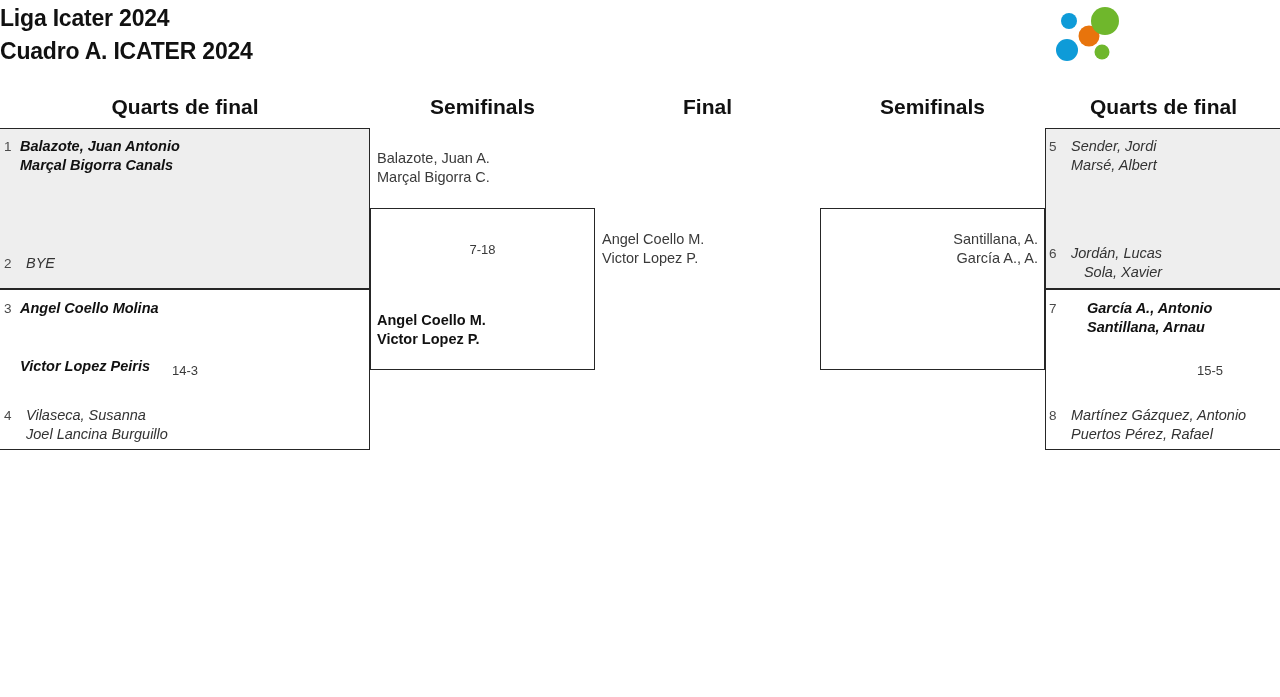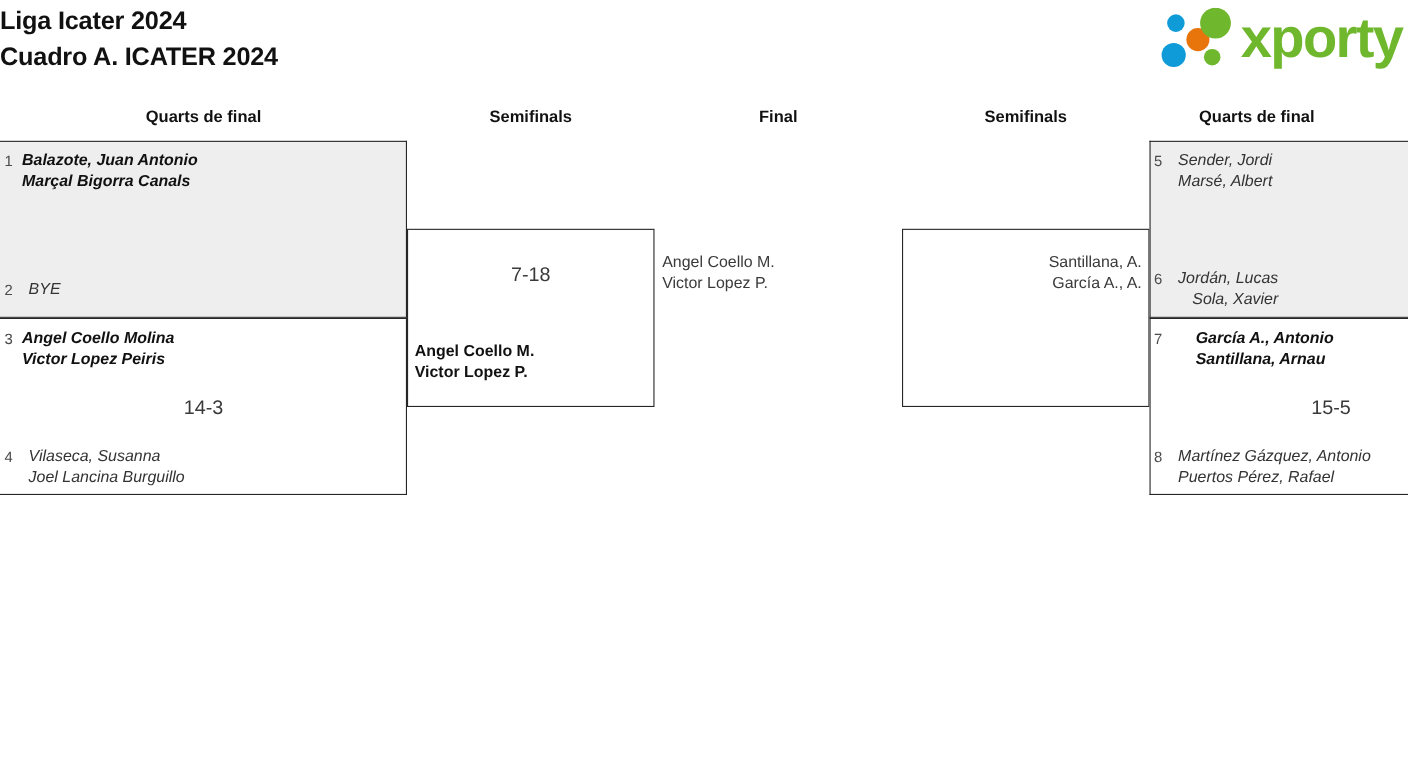--- a/index.html
+++ b/index.html
@@ -52,21 +52,21 @@
     font-weight: 700;
     line-height: 58px;
     color: #6FB72C;
     letter-spacing: -1.5px;
   }
 
   
   .round-header {
     position: absolute;
     top: 96px;
-    font-size: 15px;
+    font-size: 21px;
     font-weight: 600;
     color: #111111;
     text-align: center;
     white-space: nowrap;
     line-height: 22px;
   }
 
   
   .bracket {
     position: absolute;
@@ -106,21 +106,21 @@
     flex-direction: column;
     white-space: nowrap;
     font-style: italic;
   }
   .winner .names { font-weight: 700; color: #111111; }
   .name-line { display: block; }
 
   
   .score {
     position: absolute;
-    font-size: 18px;
+    font-size: 13px;
     line-height: 19px;
     color: #3a3a3a;
     text-align: center;
     white-space: nowrap;
   }
 
   
   .advance {
     position: absolute;
     font-size: 14.5px;
@@ -142,21 +142,20 @@
   </div>
 
   <div class="logo">
     <svg class="logo-mark" viewBox="0 0 74 58">
       <circle cx="17" cy="14" r="8" fill="#0E9BD8"></circle>
       <circle cx="15" cy="43" r="11" fill="#0E9BD8"></circle>
       <circle cx="37" cy="29" r="10.5" fill="#E8740C"></circle>
       <circle cx="53" cy="14" r="14" fill="#6FB72C"></circle>
       <circle cx="50" cy="45" r="7.5" fill="#6FB72C"></circle>
     </svg>
-    <div class="logo-word">xporty</div>
   </div>
 
 </div>
 
 <div class="round-header" style="left:50px;  width:270px;">Quarts de final</div>
 <div class="round-header" style="left:375px; width:215px;">Semifinals</div>
 <div class="round-header" style="left:600px; width:215px;">Final</div>
 <div class="round-header" style="left:825px; width:215px;">Semifinals</div>
 <div class="round-header" style="left:1090px; width:270px; text-align:left;">Quarts de final</div>
 
@@ -179,38 +178,42 @@
       <span class="name-line"></span>
     </span>
   </div>
 
   <div class="score" style="left:60px; top:200px; width:250px;"></div>
 
   <div class="match-box no-left" style="left:0px; top:289px; width:370px; height:161px;"></div>
 
   <div class="slot winner" style="left:4px; top:290px; width:350px;">
     <span class="seed">3</span>
-    <span class="names" style="padding-top:9px;">
+    <span class="names" style="padding-top:9px;gap:39px;">
       <span class="name-line">Angel Coello Molina</span>
       <span class="name-line">Victor Lopez Peiris</span>
     </span>
   </div>
 
   <div class="slot" style="left:4px; top:397px; width:350px;">
     <span class="seed">4</span>
     <span class="names" style="padding-top:9px; padding-left:6px;">
       <span class="name-line">Vilaseca, Susanna</span>
       <span class="name-line">Joel Lancina Burguillo</span>
     </span>
   </div>
 
   <div class="score" style="left:60px; top:361px; width:250px;">14-3</div>
 
   <div class="match-box" style="left:370px; top:208px; width:225px; height:162px;"></div>
 
+  <div class="advance" style="left:377px; top:149px;">
+    <span class="name-line">Balazote, Juan A.</span>
+    <span class="name-line">Marçal Bigorra C.</span>
+  </div>
 
   <div class="advance winner" style="left:377px; top:311px;">
     <span class="name-line">Angel Coello M.</span>
     <span class="name-line">Victor Lopez P.</span>
   </div>
 
   <div class="score" style="left:372px; top:240px; width:221px;">7-18</div>
 
   <div class="advance" style="left:602px; top:230px;">
     <span class="name-line">Angel Coello M.</span>

